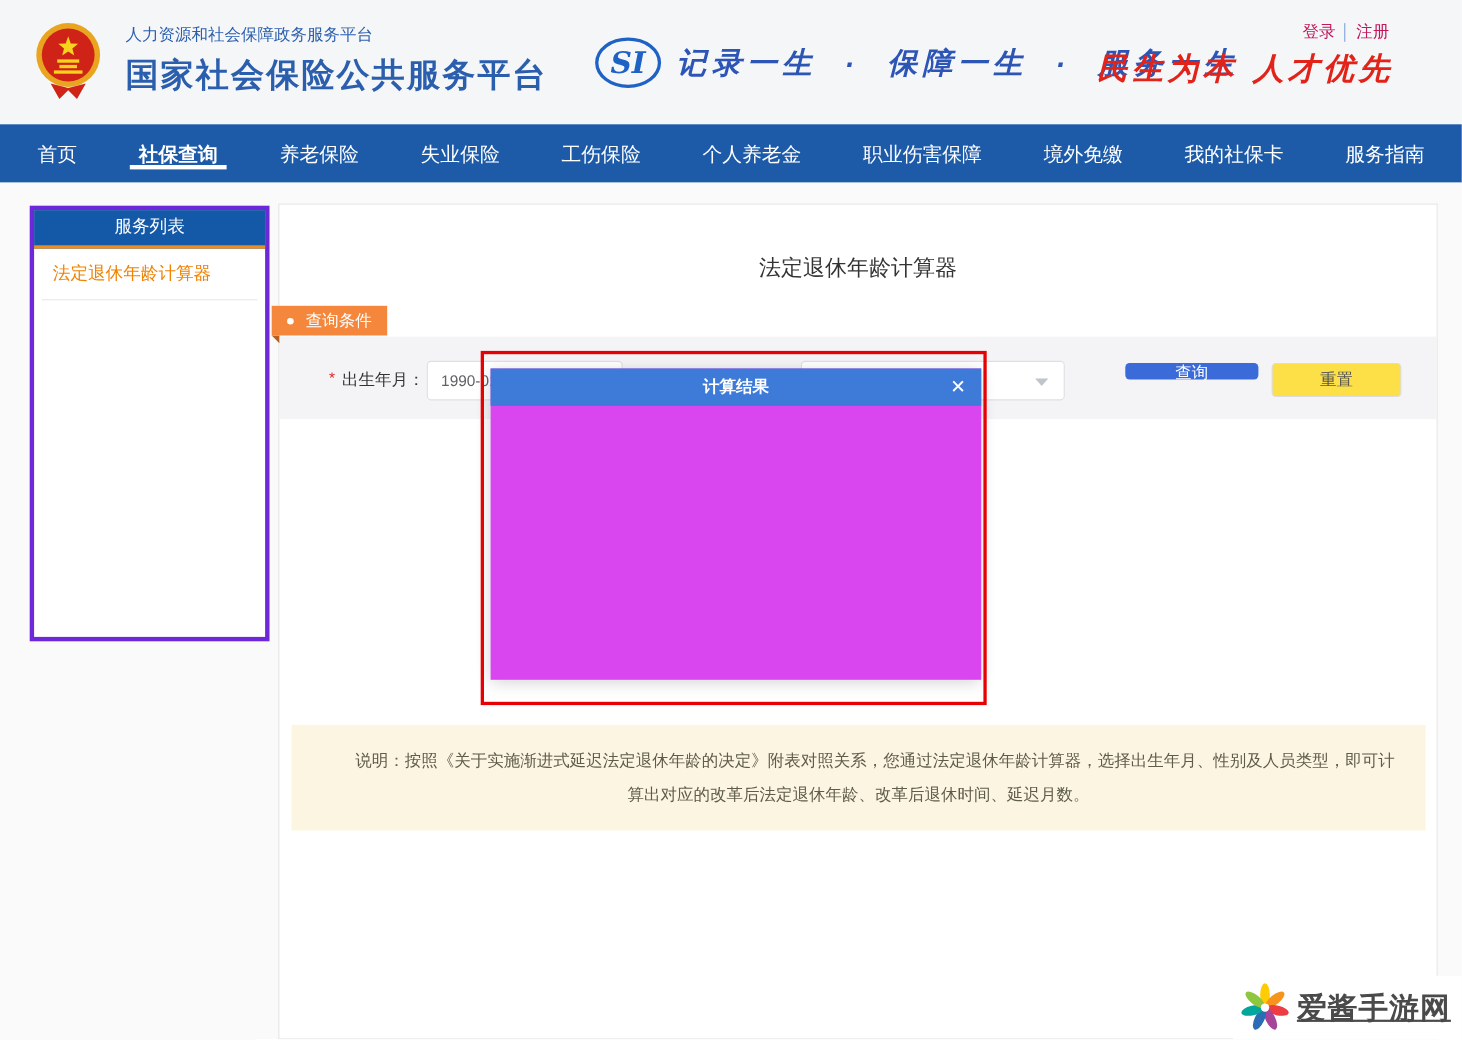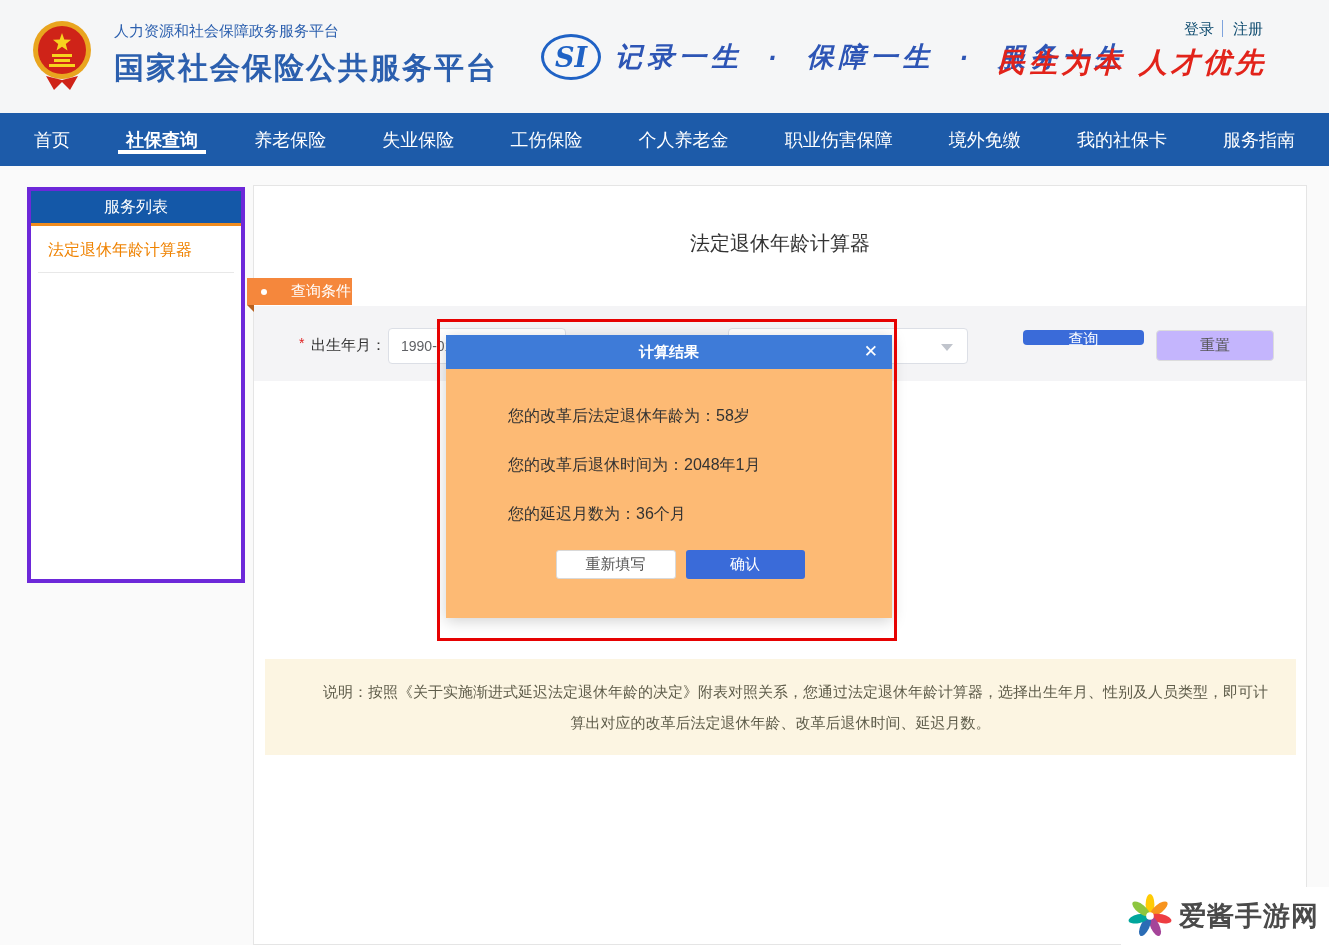--- a/index.html
+++ b/index.html
@@ -12,21 +12,21 @@
   .brand { position:absolute; left:114px; top:22px; }
   .brand-small { font-size:15px; color:#2b5fae; margin-bottom:7px; }
   .brand-big { font-size:30px; font-weight:bold; color:#2b5fae; letter-spacing:2px; }
   .si-wrap { position:absolute; left:541px; top:34px; display:flex; align-items:center; gap:14px; }
   .si-oval { width:60px; height:46px; border:3px solid #1f62c5; border-radius:50%;
              display:flex; align-items:center; justify-content:center;
              font-family:"DejaVu Serif",serif; font-style:italic; font-weight:bold;
              font-size:27px; color:#1f62c5; }
   .slogan { font-family:Liberation Mono, monospace; font-style:italic; font-weight:bold;
             font-size:27px; color:#2d55b5; letter-spacing:5px; white-space:nowrap; }
-  .auth { position:absolute; right:66px; top:20px; font-size:15px; color:#0c4a6e; }
+  .auth { position:absolute; right:66px; top:20px; font-size:15px; color:#be185d; }
   .auth span { cursor:pointer; }
   .auth .register { margin-left:8px; padding-left:10px; border-left:1px solid #7ea3dd; }
   .motto { position:absolute; right:62px; top:44px; font-family:"DejaVu Serif",serif;
            font-style:italic; font-weight:bold; font-size:28px; color:#e2231a; letter-spacing:4px; }
 
   
   .nav { position:absolute; left:0; top:113px; width:1329px; height:53px; background:#1d5ba9;
          display:flex; align-items:stretch; justify-content:space-between; padding:12px 34px; }
   .nav-item { position:relative; display:flex; align-items:center; color:#fff; font-size:18px; cursor:pointer; }
   .nav-item.active { font-weight:bold;text-align:center; }
@@ -37,66 +37,66 @@
 
   .sidebar { position:absolute; left:27px; top:21px; width:218px; height:396px; background:#fff; border:4px solid #6d28d9; }
   .sidebar-header { height:35px; line-height:32px; background:#1458a8; border-bottom:3px solid #f08c1e;
                     color:#fff; font-size:16px; text-align:center; }
   .sidebar-item { margin:0 7px; padding:0 10px; height:47px; line-height:47px; color:#ef8200;
                   font-size:16px; border-bottom:1px solid #e8e8e8; cursor:pointer; }
 
   .main-panel { position:absolute; left:253px; top:19px; width:1054px; height:760px; background:#fff; border:1px solid #e5e5e5; }
   .page-title { margin-top:44px; text-align:center; font-size:20px; color:#333; }
   .section-tag { position:absolute; left:-7px; top:92px; width:105px; height:27px; background:#f5873c;
-                 color:#fff; font-size:15px; display:flex; align-items:center; gap:24px; padding-left:14px; z-index:2; }
+                 color:#fff; font-size:15px; display:flex; align-items:center; gap:11px; padding-left:14px; z-index:2; }
   .tag-dot { width:6px; height:6px; border-radius:50%; background:#fff; }
   .tag-fold { position:absolute; left:-7px; top:119px; width:0; height:0;
               border-top:7px solid #b8601e; border-left:7px solid transparent; z-index:1; }
   .form-band { position:absolute; left:0; top:120px; width:100%; height:75px; background:#f4f4f6; }
   .req-star { position:absolute; left:45px; top:29px; color:#e02020; font-size:14px; }
   .birth-label { position:absolute; left:57px; top:30px; font-size:15px; color:#333; }
   .birth-input { position:absolute; left:134px; top:22px; width:178px; height:36px; background:#fff;
                  border:1px solid #dcdfe6; border-radius:4px; padding:0 12px; font-size:14px; color:#606266;
                  font-family:"Liberation Sans",sans-serif; }
   .person-select { position:absolute; left:474px; top:22px; width:240px; height:36px; background:#fff;
                    border:1px solid #dcdfe6; border-radius:4px; cursor:pointer; }
   .select-caret { position:absolute; right:14px; top:15px; width:0; height:0;
                   border-left:6px solid transparent; border-right:6px solid transparent; border-top:7px solid #c0c4cc; }
   .query-btn { position:absolute; left:769px; top:24px; width:121px; height:15px; background:#3a6bd9;
                border:none; border-radius:4px; color:#fff; font-size:15px; cursor:pointer;
                font-family:"Liberation Sans",sans-serif; }
-  .reset-btn { position:absolute; left:902px; top:24px; width:118px; height:31px; background:#c4b5fd;
+  .reset-btn { position:absolute; left:902px; top:24px; width:118px; height:31px; background:#fde047;
                border:1px solid #dcdcdc; border-radius:4px; color:#555; font-size:15px; cursor:pointer;
                font-family:"Liberation Sans",sans-serif; }
 
   .note-box { position:absolute; left:11px; top:473px; width:1031px; background:#fcf5e2; padding:17px 24px;text-align:center; }
   .note-box p { font-size:15px; color:#5e5c4a; line-height:31px; text-indent:2em; }
 
   
-  .modal { position:absolute; left:446px; top:335px; width:446px; height:283px; background:#fdba74;
+  .modal { position:absolute; left:446px; top:335px; width:446px; height:283px; background:#d946ef;
            box-shadow:0 3px 14px rgba(0,0,0,0.18); z-index:20; }
   .modal-header { position:relative; height:34px; background:#3e7bd8; }
   .modal-title { line-height:34px; text-align:center; color:#fff; font-size:15px; font-weight:bold; }
   .modal-close { position:absolute; right:14px; top:0; line-height:34px; color:#fff; font-size:17px;
                  font-weight:bold; cursor:pointer; }
   .modal-body { padding:34px 0 0 62px; }
   .modal-line { font-size:16px; color:#333; line-height:26px; margin-bottom:23px; }
   .modal-buttons { display:flex; justify-content:center; gap:10px; margin-top:16px; padding-right:40px; }
   .refill-btn { width:120px; height:29px; background:#fff; border:1px solid #d9d9d9; border-radius:3px;
                 color:#555; font-size:15px; cursor:pointer; font-family:"Liberation Sans",sans-serif; }
   .confirm-btn { width:119px; height:29px; background:#3a6bd9; border:none; border-radius:3px;
                  color:#fff; font-size:15px; cursor:pointer; font-family:"Liberation Sans",sans-serif; }
 
   .annotation-rect { position:absolute; left:437px; top:319px; width:460px; height:322px;
                      border:3px solid #e60202; z-index:30; pointer-events:none; }
 
   
   .watermark { position:absolute; right:0; bottom:0; width:208px; height:58px; background:#fff;
                display:flex; align-items:center; gap:6px; padding-left:6px; z-index:40; }
-  .watermark-text { font-size:27px; font-weight:bold; color:#4a4a4a; letter-spacing:1px; }
+  .watermark-text { font-size:27px; font-weight:bold; color:#4a4a4a; letter-spacing:1px;text-decoration:underline; }
 </style>
 </head>
 <body>
 
 <div id="page">
 
   <div class="header">
     <svg class="emblem" viewBox="0 0 60 76">
       <circle cx="30" cy="32" r="29" fill="#e9a51f"></circle>
       <circle cx="30" cy="32" r="24" fill="#cf2318"></circle>
@@ -165,29 +165,20 @@
       </div>
     </div>
 
   </div>
 
   <div class="modal">
     <div class="modal-header">
       <div class="modal-title">计算结果</div>
       <div class="modal-close">✕</div>
     </div>
-    <div class="modal-body">
-      <div class="modal-line">您的改革后法定退休年龄为：58岁</div>
-      <div class="modal-line">您的改革后退休时间为：2048年1月</div>
-      <div class="modal-line">您的延迟月数为：36个月</div>
-      <div class="modal-buttons">
-        <button class="refill-btn">重新填写</button>
-        <button class="confirm-btn">确认</button>
-      </div>
-    </div>
   </div>
 
   <div class="annotation-rect"></div>
 
   <div class="watermark">
     <svg width="46" height="46" viewBox="0 0 48 48">
       <g transform="translate(24,24)">
         <ellipse rx="4.6" ry="11" cy="-12" fill="#ffcb05" transform="rotate(0)"></ellipse>
         <ellipse rx="4.6" ry="11" cy="-12" fill="#f7941e" transform="rotate(51.4)"></ellipse>
         <ellipse rx="4.6" ry="11" cy="-12" fill="#ee3d42" transform="rotate(102.8)"></ellipse>

